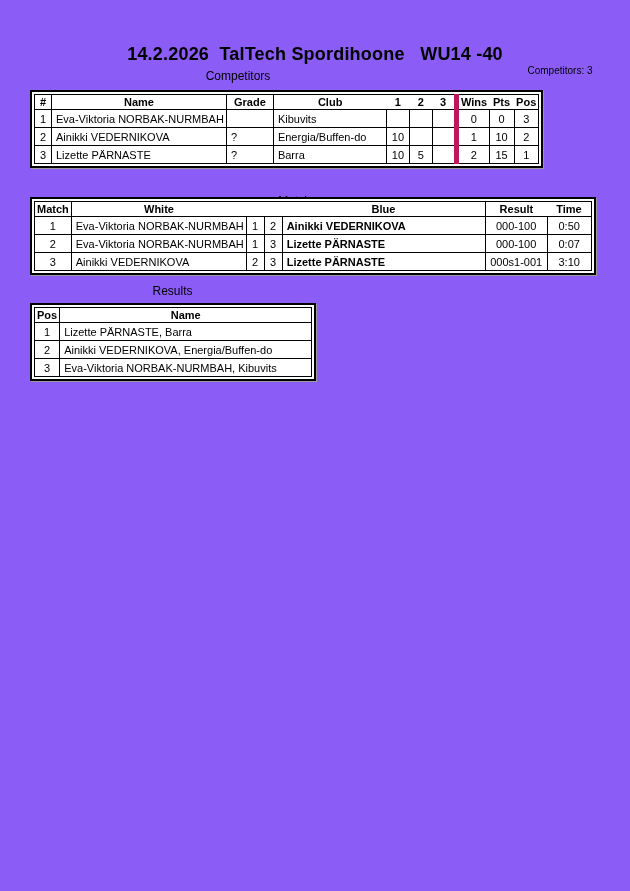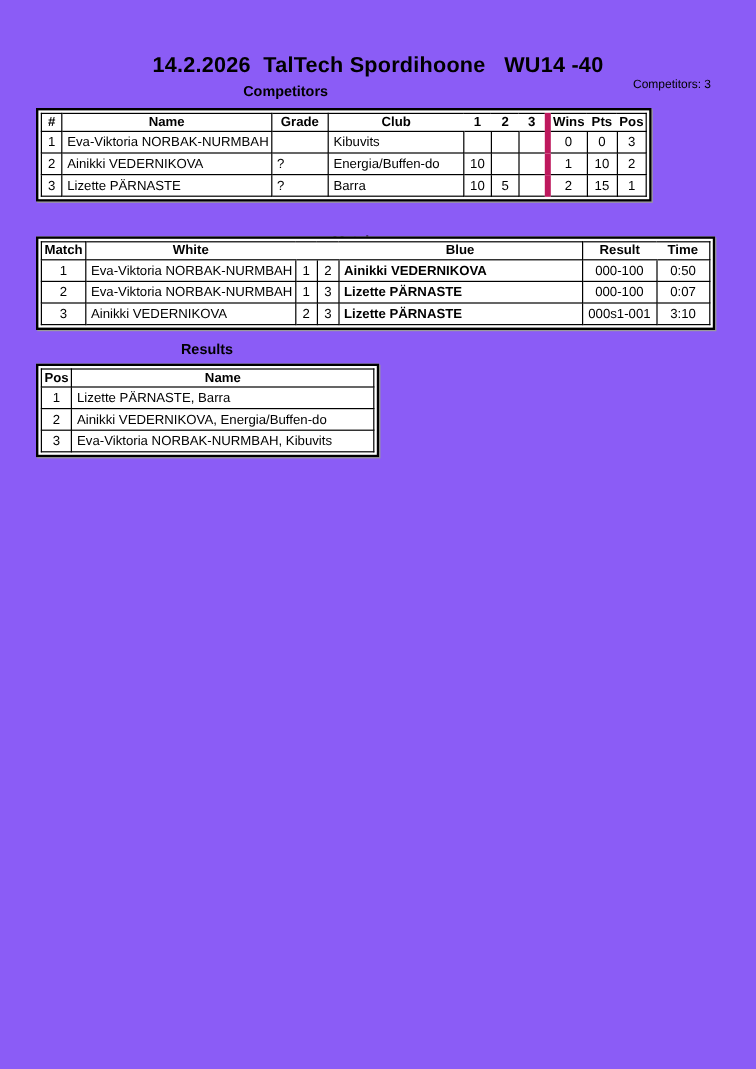--- a/index.html
+++ b/index.html
@@ -6,21 +6,21 @@
   .page{
     position:relative;width:630px;height:891px;background:#8b5cf6;
     font-family:"Liberation Sans","DejaVu Sans",sans-serif;color:#000;
     overflow:hidden;
   }
   .title{
     position:absolute;top:44px;left:0;width:630px;text-align:center;
     font-size:18px;font-weight:bold;white-space:pre;letter-spacing:.2px;
   }
   .section-heading{
-    position:absolute;font-size:12px;font-weight:bold;text-align:center;
+    position:absolute;font-size:12px;font-weight:normal;text-align:center;
   }
   .competitors-heading{top:69px;left:88px;width:300px;}
   .matches-heading{top:194px;left:0;width:602px;}
   .results-heading{top:284px;left:0;width:345px;}
   .competitors-count{
     position:absolute;top:65px;left:505px;width:110px;text-align:center;
     font-size:10px;
   }
   .tframe{
     position:absolute;border:2px solid #000;padding:2px;background:#fff;

